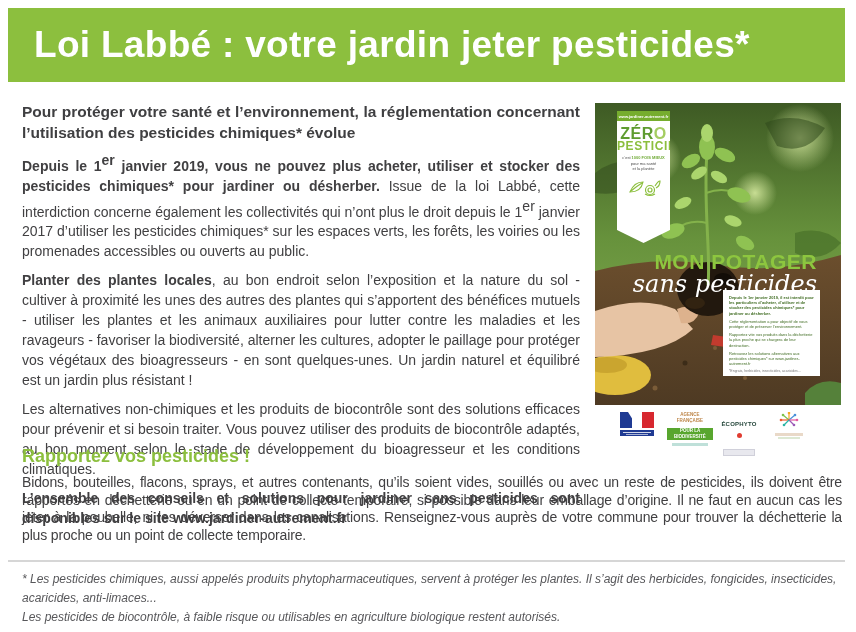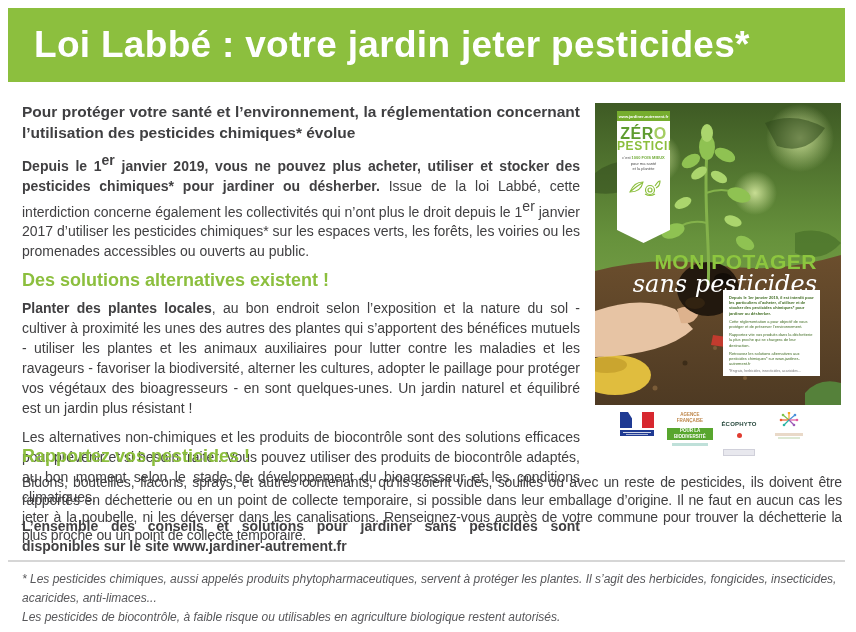--- a/index.html
+++ b/index.html
@@ -86,21 +86,20 @@
 
   <div class="banner">
     <div class="title">Loi Labbé : votre jardin jeter pesticides*</div>
   </div>
 
   <div class="leftcol">
     <p class="intro-heading">Pour protéger votre santé et l’environnement, la réglementation concernant l’utilisation des pesticides chimiques* évolue</p>
 
     <p class="para"><span class="bold">Depuis le 1</span><sup class="bold">er</sup><span class="bold"> janvier 2019, vous ne pouvez plus acheter, utiliser et stocker des pesticides chimiques* pour jardiner ou désherber.</span><span> Issue de la loi Labbé, cette interdiction concerne également les collectivités qui n’ont plus le droit depuis le 1</span><sup>er</sup><span> janvier 2017 d’utiliser les pesticides chimiques* sur les espaces verts, les forêts, les voiries ou les promenades accessibles ou ouverts au public.</span></p>
 
-    <h2 class="green-heading">Des solutions alternatives existent !</h2>
 
     <p class="para"><span class="bold">Planter des plantes locales</span><span>, au bon endroit selon l’exposition et la nature du sol - cultiver à proximité les unes des autres des plantes qui s’apportent des bénéfices mutuels - utiliser les plantes et les animaux auxiliaires pour lutter contre les maladies et les ravageurs - favoriser la biodiversité, alterner les cultures, adopter le paillage pour protéger vos végétaux des bioagresseurs - en sont quelques-unes. Un jardin naturel et équilibré est un jardin plus résistant !</span></p>
 
     <p class="para">Les alternatives non-chimiques et les produits de biocontrôle sont des solutions efficaces pour prévenir et si besoin traiter. Vous pouvez utiliser des produits de biocontrôle adaptés, au bon moment selon le stade de développement du bioagresseur et les conditions climatiques.</p>
 
     <p class="para bold">L’ensemble des conseils et solutions pour jardiner sans pesticides sont disponibles sur le site www.jardiner-autrement.fr</p>
   </div>
 
   <div class="fullwide">
     <h2 class="green-heading">Rapportez vos pesticides !</h2>

